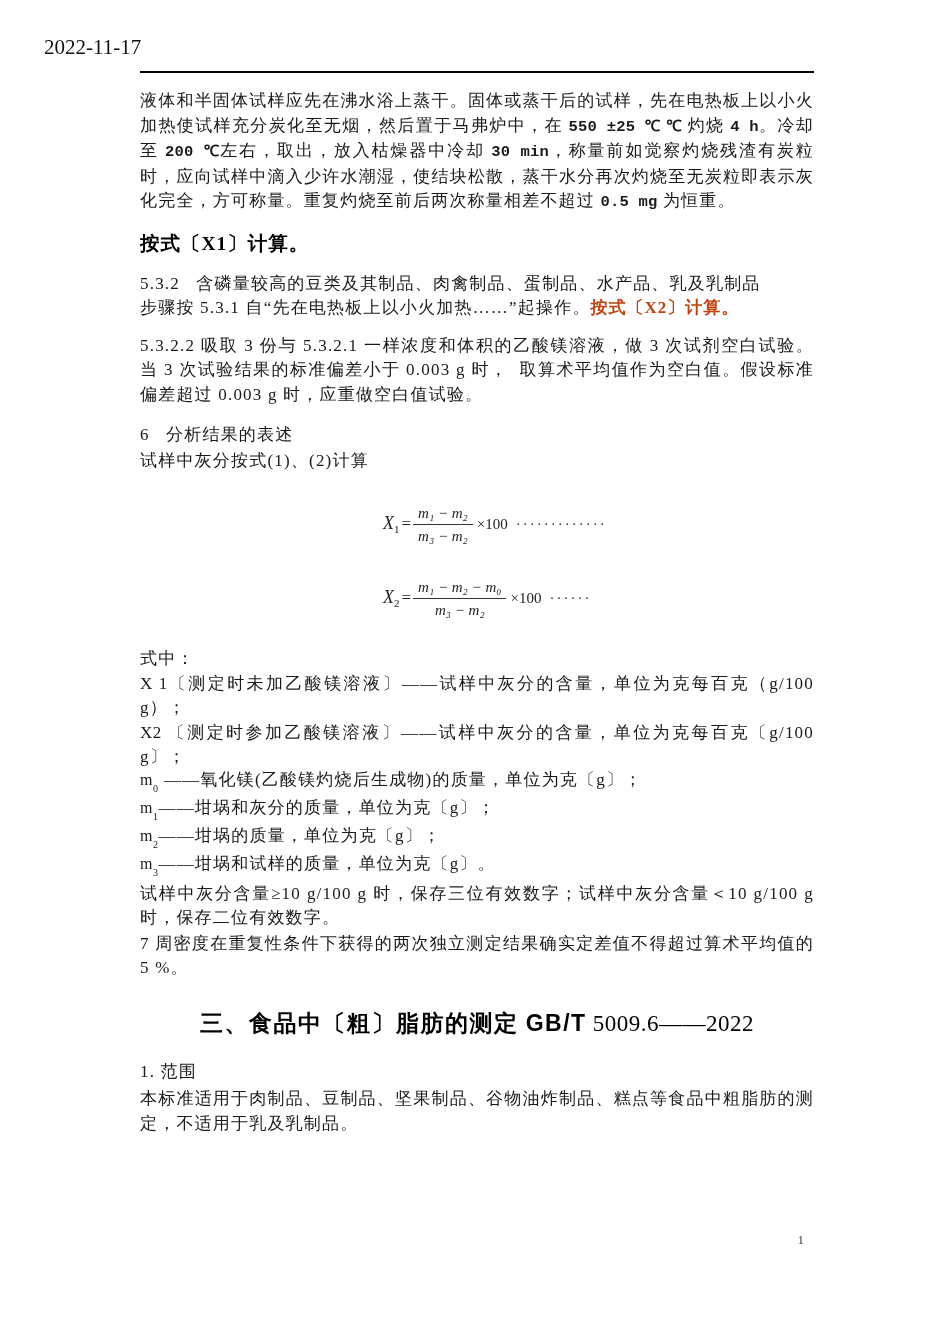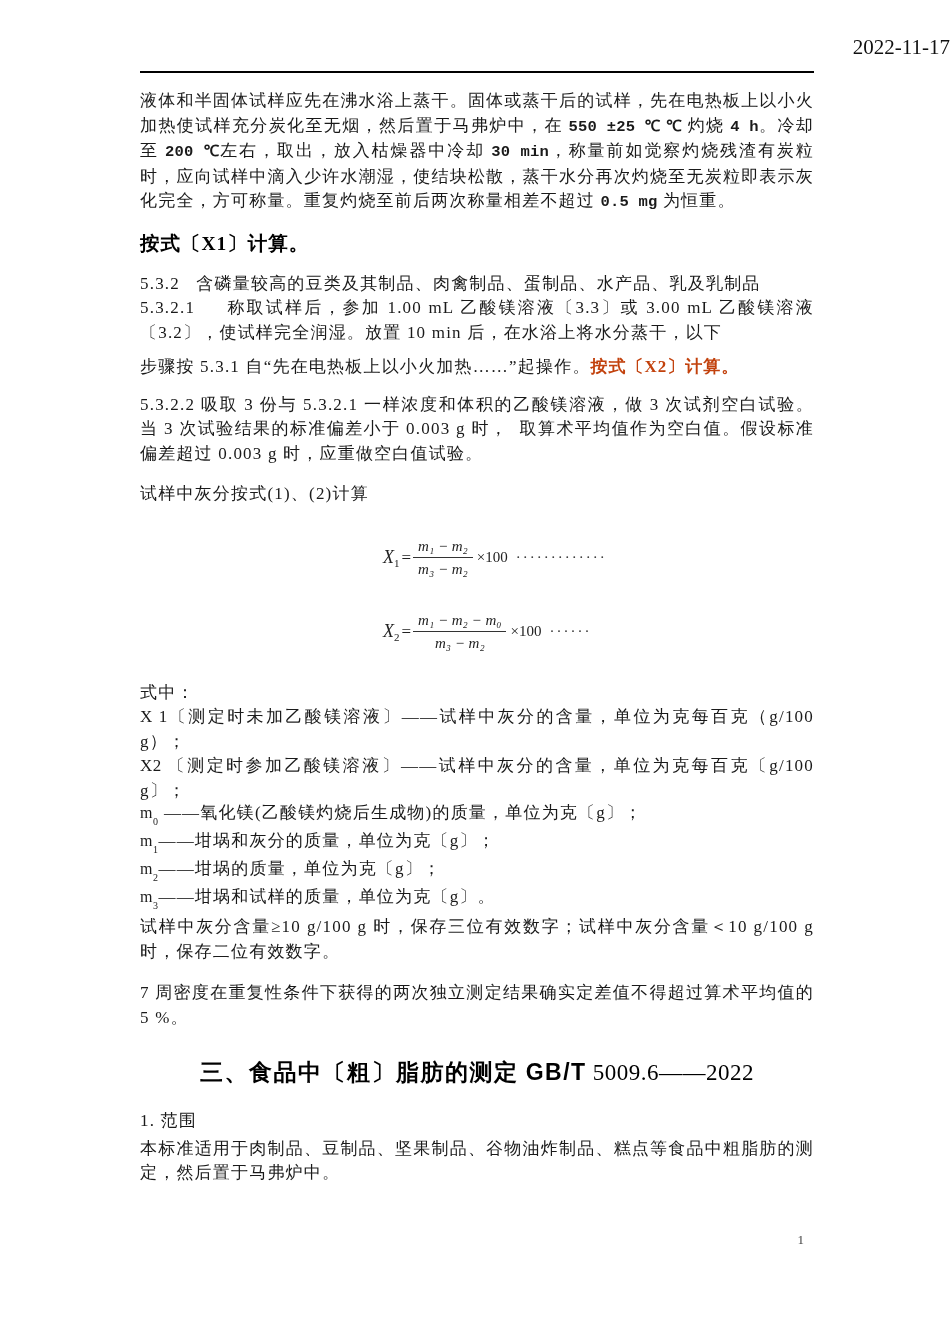--- a/index.html
+++ b/index.html
@@ -9,21 +9,21 @@
     width: 950px;
     height: 1344px;
     margin: 0 auto;
     background: #ffffff;
     font-family: "Liberation Serif", "DejaVu Serif", serif;
     color: #1a1a1a;
     overflow: hidden;
   }
   .doc-header { padding-top: 34px; }
   .doc-date {
-    text-align: right;
+    text-align: left;
     font-size: 21px;
     line-height: 26px;
     color: #111;
     padding-left: 44px;
   }
   .header-rule {
     margin: 11px 136px 0 140px;
     border-top: 2px solid #000;
     height: 0;
   }
@@ -87,21 +87,21 @@
   .frac-den { padding: 2px 5px 0; }
   .f-mult { padding-left: 4px; font-size: 15px; }
   .f-dots { padding-left: 8px; font-size: 15px; letter-spacing: 2px; color: #333; }
   
   .symline { line-height: 24.5px; }
   .symitem { line-height: 24.5px; }
   .mitem { line-height: 19px; }
   .sym-label { letter-spacing: 0.5px; }
   .m-base { font-size: 16px; }
   .m-sub { font-size: 10px; vertical-align: -7px; }
-  #p-7 { margin-top: 17px; }
+  #p-7 { margin-top: 1px; }
   
   .sec3-heading {
     margin: 27px 0 21px;
     text-align: center;
     font-size: 23px;
     font-weight: 700;
     letter-spacing: 1.5px;
     color: #000;
   }
   .sec3-heading .gbt { font-family: "Liberation Sans", "DejaVu Sans", sans-serif; }
@@ -126,26 +126,26 @@
   </header>
 
   <main class="doc-body">
 
     <p class="para" id="p-ashing"><span>液体和半固体试样应先在沸水浴上蒸干。固体或蒸干后的试样，先在电热板上以小火加热使试样充分炭化至无烟，然后置于马弗炉中，在 </span><span class="bnum">550 ±25 ℃</span><span> </span><span class="bnum">℃</span><span> 灼烧 </span><span class="bnum">4 h</span><span>。冷却至 </span><span class="bnum">200 ℃</span><span>左右，取出，放入枯燥器中冷却 </span><span class="bnum">30 min</span><span>，称量前如觉察灼烧残渣有炭粒时，应向试样中滴入少许水潮湿，使结块松散，蒸干水分再次灼烧至无炭粒即表示灰化完全，方可称量。重复灼烧至前后两次称量相差不超过 </span><span class="bnum">0.5 mg</span><span> 为恒重。</span></p>
 
     <h2 class="h-x1">按式〔X1〕计算。</h2>
 
     <p class="para" id="p-532">5.3.2&nbsp;&nbsp; 含磷量较高的豆类及其制品、肉禽制品、蛋制品、水产品、乳及乳制品</p>
 
-    <p class="para" id="p-5321">5.3.2.1&nbsp;&nbsp;&nbsp;&nbsp; 称取试样后，参加 1.00 mL 乙酸镁溶液〔3.3〕或 3.00 mL 乙酸镁溶液〔3.2〕，使试样完全润湿。放置 10 min 后，在水浴上将水分蒸干，以下</p>
 
     <p class="para" id="p-steps"><span>步骤按 5.3.1 自“先在电热板上以小火加热……”起操作。</span><span class="inline-heading">按式〔X2〕计算。</span></p>
 
     <p class="para" id="p-5322">5.3.2.2 吸取 3 份与 5.3.2.1 一样浓度和体积的乙酸镁溶液，做 3 次试剂空白试验。当 3 次试验结果的标准偏差小于 0.003 g 时，&nbsp; 取算术平均值作为空白值。假设标准偏差超过 0.003 g 时，应重做空白值试验。</p>
 
+    <p class="para" id="p-sec6-title">6&nbsp;&nbsp; 分析结果的表述</p>
     <p class="para" id="p-sec6-intro">试样中灰分按式(1)、(2)计算</p>
 
     <div class="formula-row" id="formula-1">
       <span class="f-var"><span>X</span><sub>1</sub></span>
       <span class="f-eq">=</span>
       <span class="frac">
         <span class="frac-num">m₁ − m₂</span>
         <span class="frac-den">m₃ − m₂</span>
       </span>
       <span class="f-mult">×100</span>
@@ -177,19 +177,19 @@
 
     <p class="para symitem mitem"><span class="sym-label"><span class="m-base">m</span><sub class="m-sub">3</sub></span><span>——坩埚和试样的质量，单位为克〔g〕。</span></p>
 
     <p class="para" id="p-sig">试样中灰分含量≥10 g/100 g 时，保存三位有效数字；试样中灰分含量＜10 g/100 g 时，保存二位有效数字。</p>
 
     <p class="para" id="p-7">7 周密度在重复性条件下获得的两次独立测定结果确实定差值不得超过算术平均值的 5 %。</p>
 
     <h1 class="sec3-heading"><span>三、食品中〔粗〕脂肪的测定 </span><span class="gbt">GB/T</span><span class="code-rest"> 5009.6——2022</span></h1>
 
     <p class="para" id="p-scope-title">1. 范围</p>
-    <p class="para" id="p-scope-text">本标准适用于肉制品、豆制品、坚果制品、谷物油炸制品、糕点等食品中粗脂肪的测定，然后置于马弗炉中。</p>
+    <p class="para" id="p-scope-text">本标准适用于肉制品、豆制品、坚果制品、谷物油炸制品、糕点等食品中粗脂肪的测定，不适用于乳及乳制品。</p>
 
   </main>
 
   <div class="page-num">1</div>
 
 </div>
 
 </body></html>

